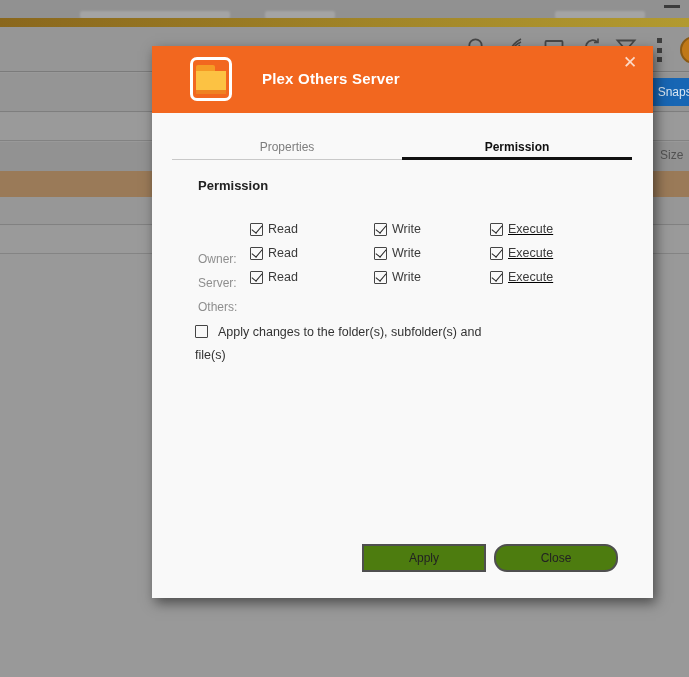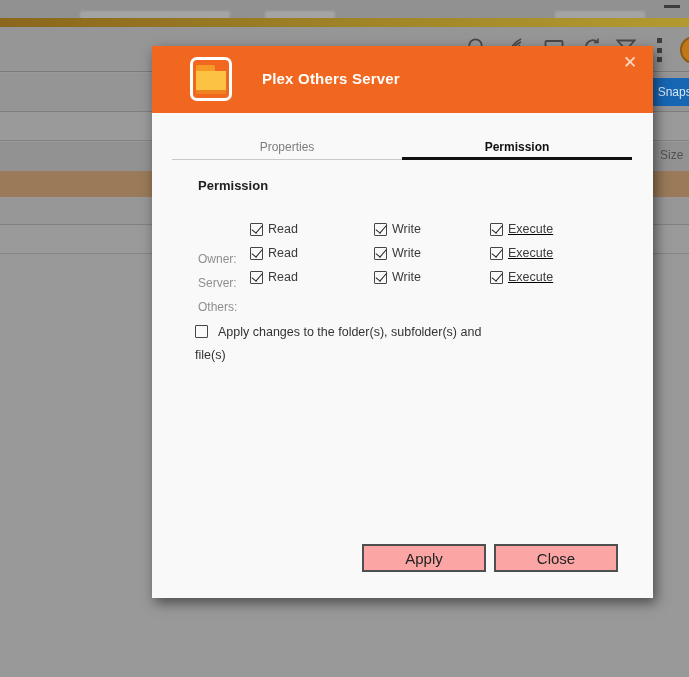--- a/index.html
+++ b/index.html
@@ -57,25 +57,25 @@
   .cb { position:relative; width:13px; height:13px; border:1.6px solid #454545; background:#f9f9f9;
     border-radius:1px; display:inline-block; flex:none; }
   .cb.checked::after { content:''; position:absolute; left:3px; top:-1px; width:5px; height:9px;
     border-right:1.8px solid #222222; border-bottom:1.8px solid #222222; transform:rotate(40deg); }
   .perm-cell .clabel { margin-left:5px; color:#3a3a3a; font-size:12.5px; padding-top:1px; }
 
   .apply-scope { position:absolute; left:43px; top:275px; width:300px; font-size:12.5px; color:#333333;
     line-height:23px; cursor:pointer; }
   .apply-scope .cb { vertical-align:-2px; margin-right:10px; }
 
-  .dlg-btn { position:absolute; top:498px; width:124px; height:28px; background:#fca5a5;
-    border:2px solid #4f4f4f; font-size:15px; color:#222222; font-family:"Liberation Sans", sans-serif; cursor:pointer;
+  .dlg-btn { position:absolute; top:498px; width:124px; height:28px; background:#4d7c0f;
+    border:2px solid #4f4f4f; font-size:12px; color:#222222; font-family:"Liberation Sans", sans-serif; cursor:pointer;
     display:flex; align-items:center; justify-content:center; }
   .btn-apply { left:210px; }
-  .btn-close { left:342px; }
+  .btn-close { left:342px;border-radius:13px; }
 </style>
 </head>
 <body>
 
 <div class="bg-topstrip">
   <div class="bg-blob" style="left:80px; top:11px; width:150px; height:8px;"></div>
   <div class="bg-blob" style="left:265px; top:11px; width:70px; height:8px;"></div>
   <div class="bg-blob" style="left:555px; top:11px; width:90px; height:8px;"></div>
   <div class="bg-minimize"></div>
 </div>

